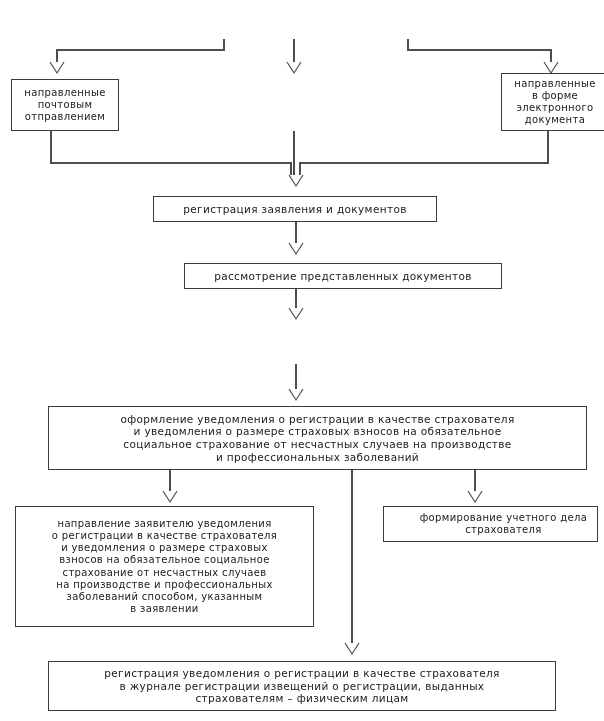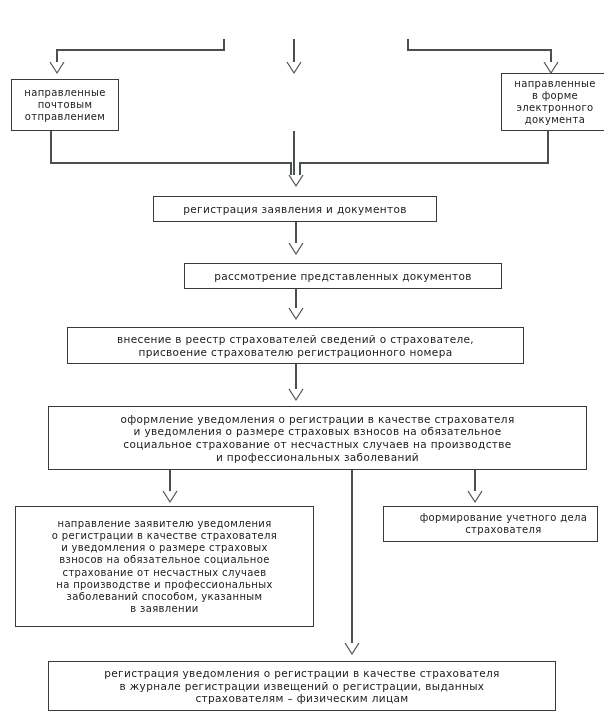--- a/index.html
+++ b/index.html
@@ -101,22 +101,20 @@
 
   <div class="node small" style="left:493px; top:73px; width:108px; height:58px;">направленные
 в форме
 электронного
 документа</div>
 
   <div class="node" style="left:153px; top:196px; width:284px; height:26px;">регистрация заявления и документов</div>
 
   <div class="node" style="left:136px; top:263px; width:318px; height:26px;margin-left:48px;">рассмотрение представленных документов</div>
 
-  <div class="node" style="left:67px; top:327px; width:457px; height:37px;">внесение в реестр страхователей сведений о страхователе,
-присвоение страхователю регистрационного номера</div>
 
   <div class="node" style="left:48px; top:406px; width:539px; height:64px;">оформление уведомления о регистрации в качестве страхователя
 и уведомления о размере страховых взносов на обязательное
 социальное страхование от несчастных случаев на производстве
 и профессиональных заболеваний</div>
 
   <div class="node small" style="left:7px; top:506px; width:299px; height:121px;">направление заявителю уведомления
 о регистрации в качестве страхователя
 и уведомления о размере страховых
 взносов на обязательное социальное

